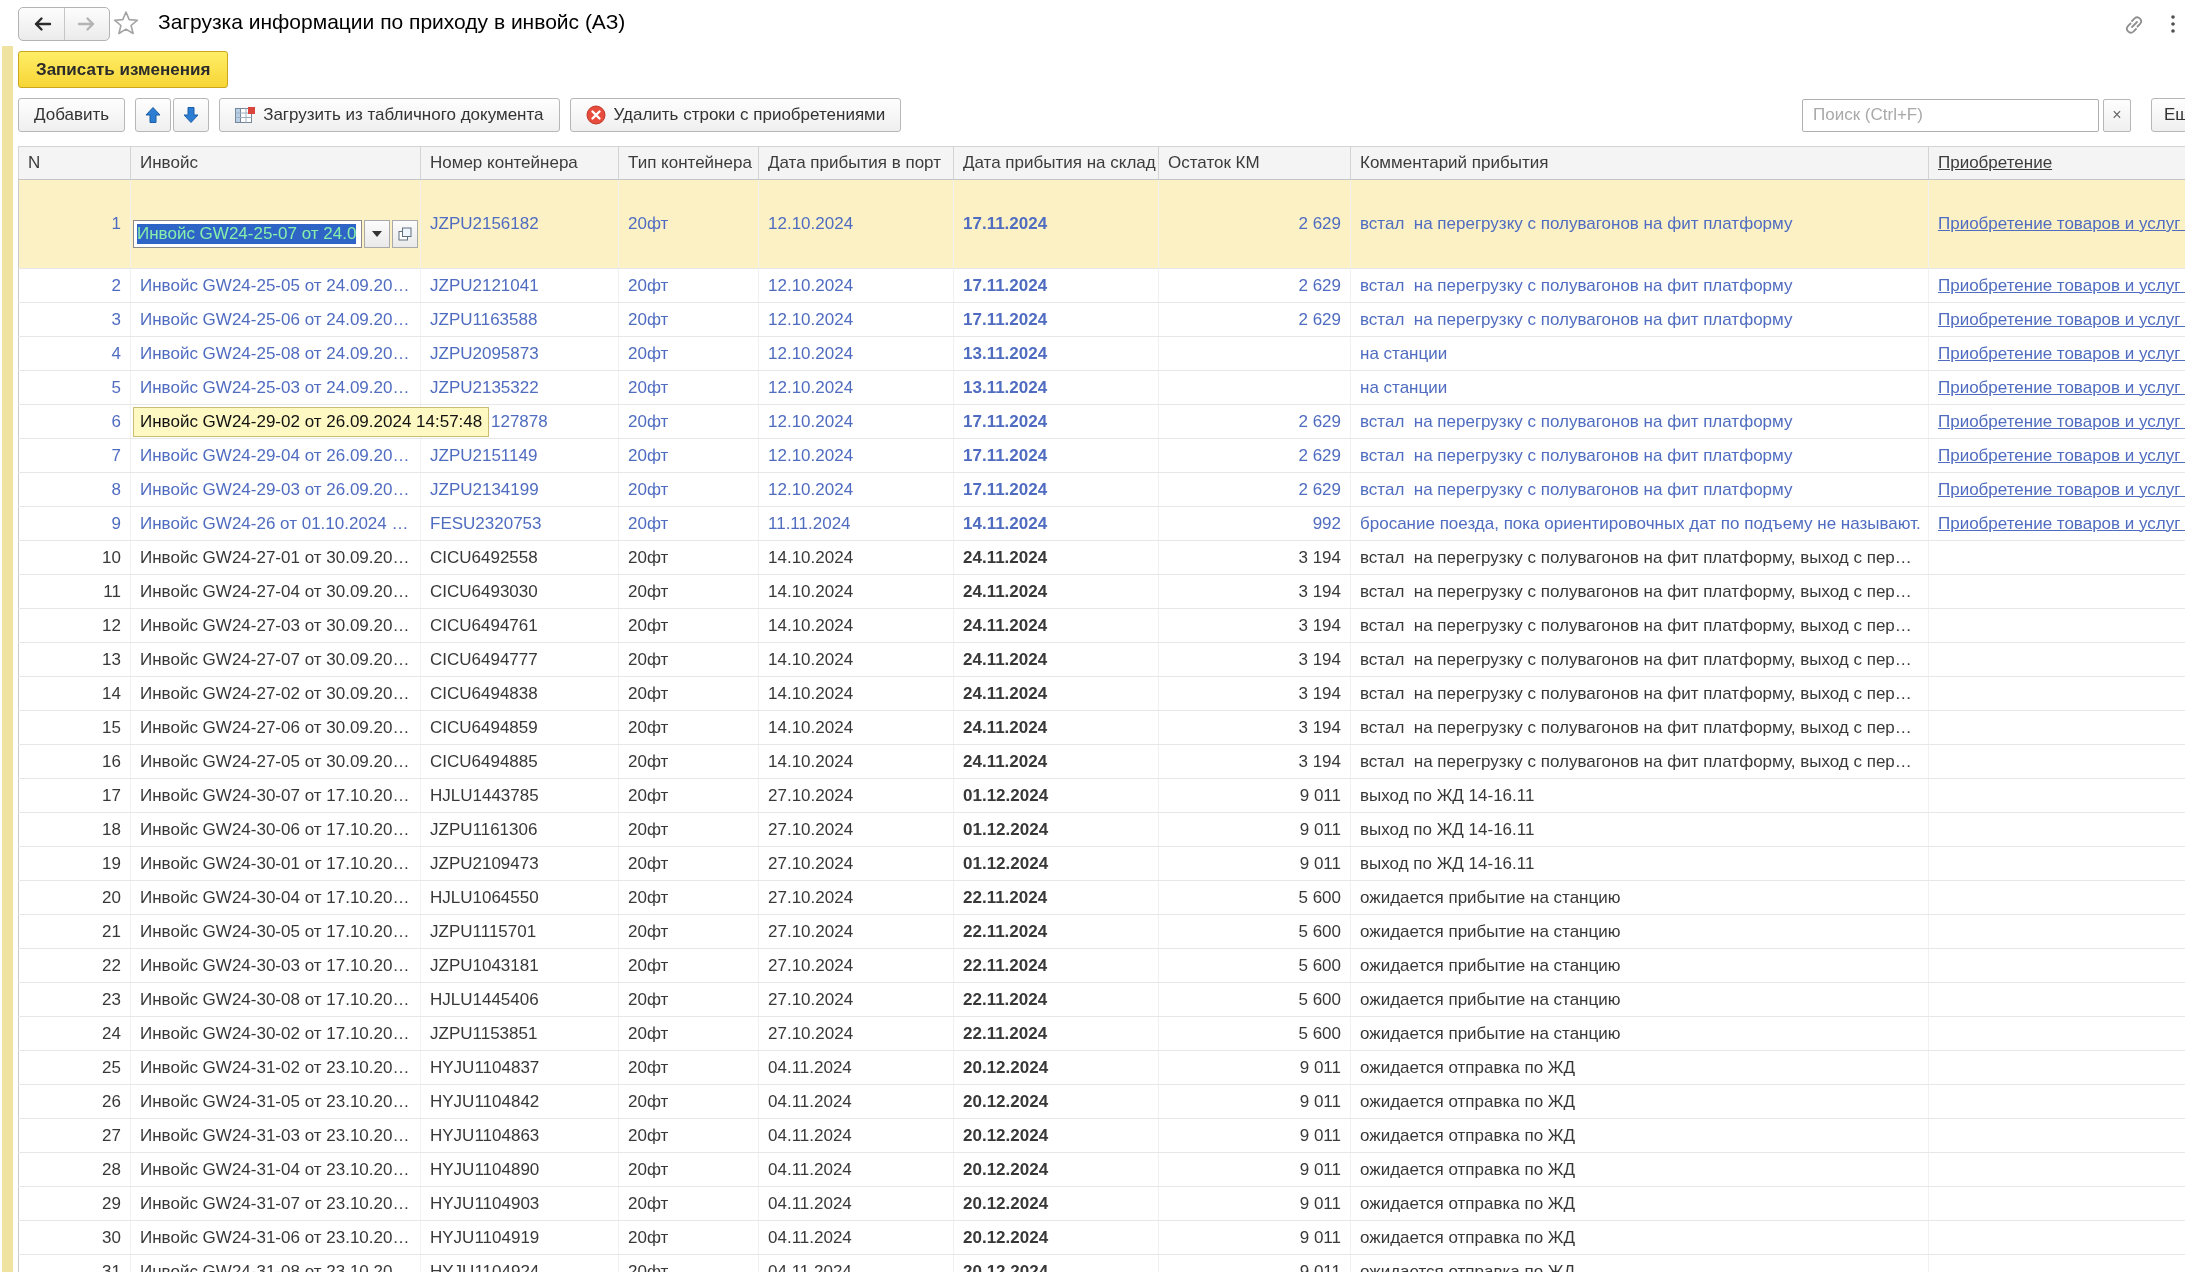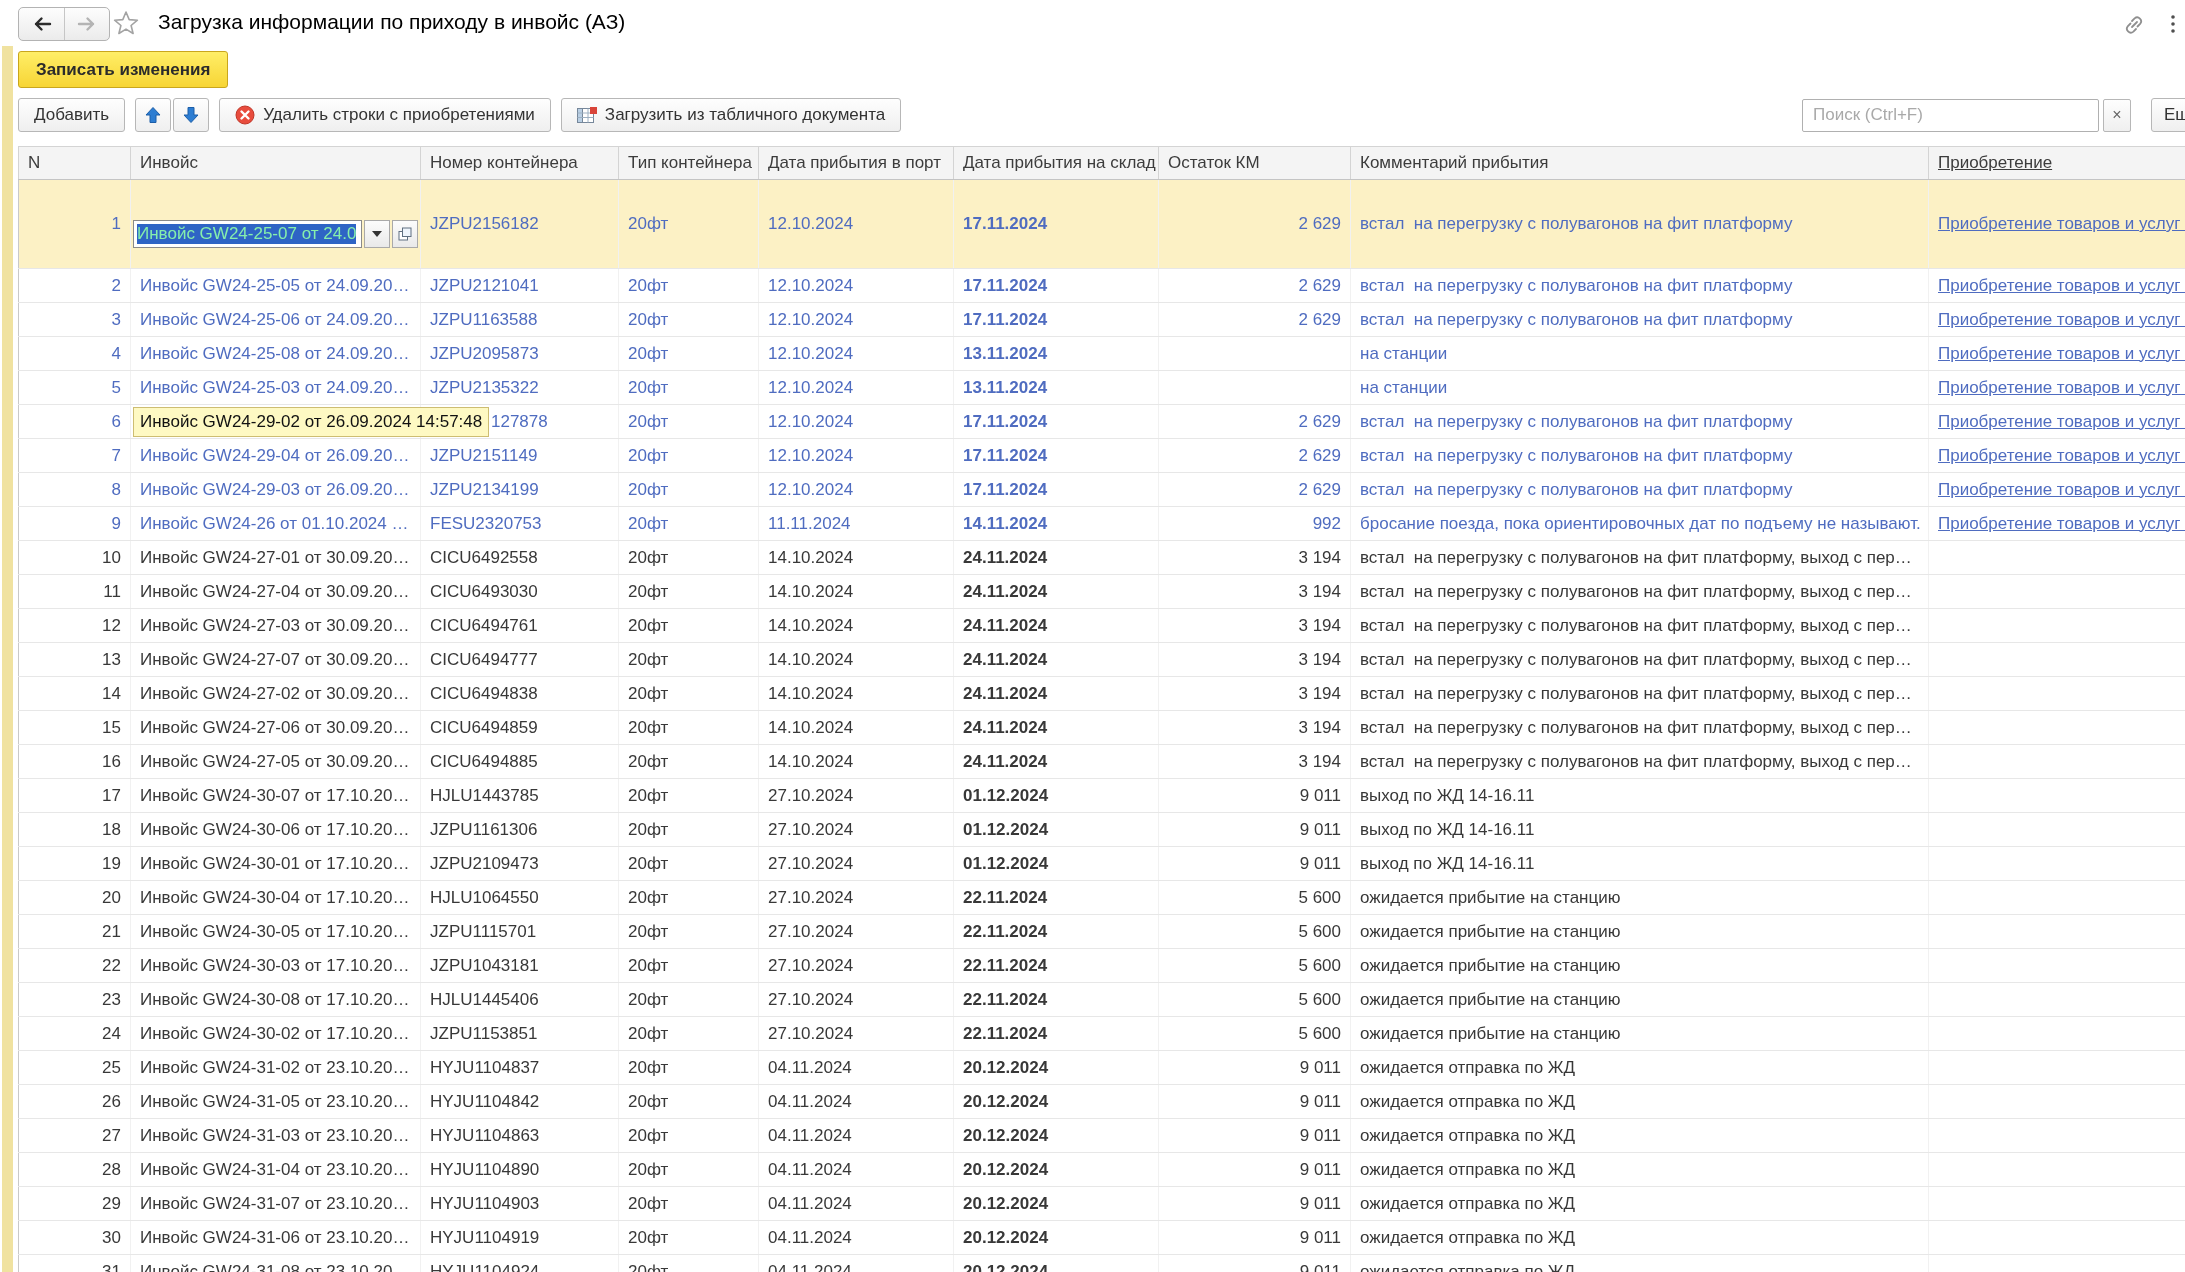--- a/index.html
+++ b/index.html
@@ -143,36 +143,36 @@
           <path d="M8 1.5 L15 9 H11 V16.5 H5 V9 H1 Z" fill="#2d7dd2" stroke="#1c5ea8" stroke-width="1"></path>
         </svg>
       </button>
       <button class="tb-btn">
         <svg width="16" height="18" viewBox="0 0 16 18">
           <path d="M8 16.5 L1 9 H5 V1.5 H11 V9 H15 Z" fill="#2d7dd2" stroke="#1c5ea8" stroke-width="1"></path>
         </svg>
       </button>
     </span>
     <button class="tb-btn">
-      <svg width="20" height="20" viewBox="0 0 20 20">
-        <circle cx="10" cy="10" r="9" fill="#e84c3d" stroke="#c03527"></circle>
-        <path d="M6.5 6.5 L13.5 13.5 M13.5 6.5 L6.5 13.5" stroke="#fff" stroke-width="2.4" stroke-linecap="round"></path>
-      </svg>
-      <span>Удалить строки с приобретениями</span>
-    </button>
-    <button class="tb-btn">
       <svg width="20" height="17" viewBox="0 0 20 17">
         <rect x="0.5" y="1.5" width="16" height="14" fill="#fff" stroke="#76879a"></rect>
         <rect x="0.5" y="1.5" width="5" height="14" fill="#b9cfe4" stroke="#76879a"></rect>
         <line x1="0.5" y1="6" x2="16.5" y2="6" stroke="#9db0c2"></line>
         <line x1="0.5" y1="10.5" x2="16.5" y2="10.5" stroke="#9db0c2"></line>
         <line x1="11" y1="1.5" x2="11" y2="15.5" stroke="#9db0c2"></line>
         <rect x="13" y="0" width="7" height="7" fill="#d9453a"></rect>
       </svg>
       <span>Загрузить из табличного документа</span>
+    </button>
+    <button class="tb-btn">
+      <svg width="20" height="20" viewBox="0 0 20 20">
+        <circle cx="10" cy="10" r="9" fill="#e84c3d" stroke="#c03527"></circle>
+        <path d="M6.5 6.5 L13.5 13.5 M13.5 6.5 L6.5 13.5" stroke="#fff" stroke-width="2.4" stroke-linecap="round"></path>
+      </svg>
+      <span>Удалить строки с приобретениями</span>
     </button>
     <span class="search-wrap">
       <input class="search-input" placeholder="Поиск (Ctrl+F)" style="">
       <button class="search-clear">×</button>
     </span>
     <button class="btn-more">Еще</button>
   </div>
 
   <table class="grid">
     <thead>

